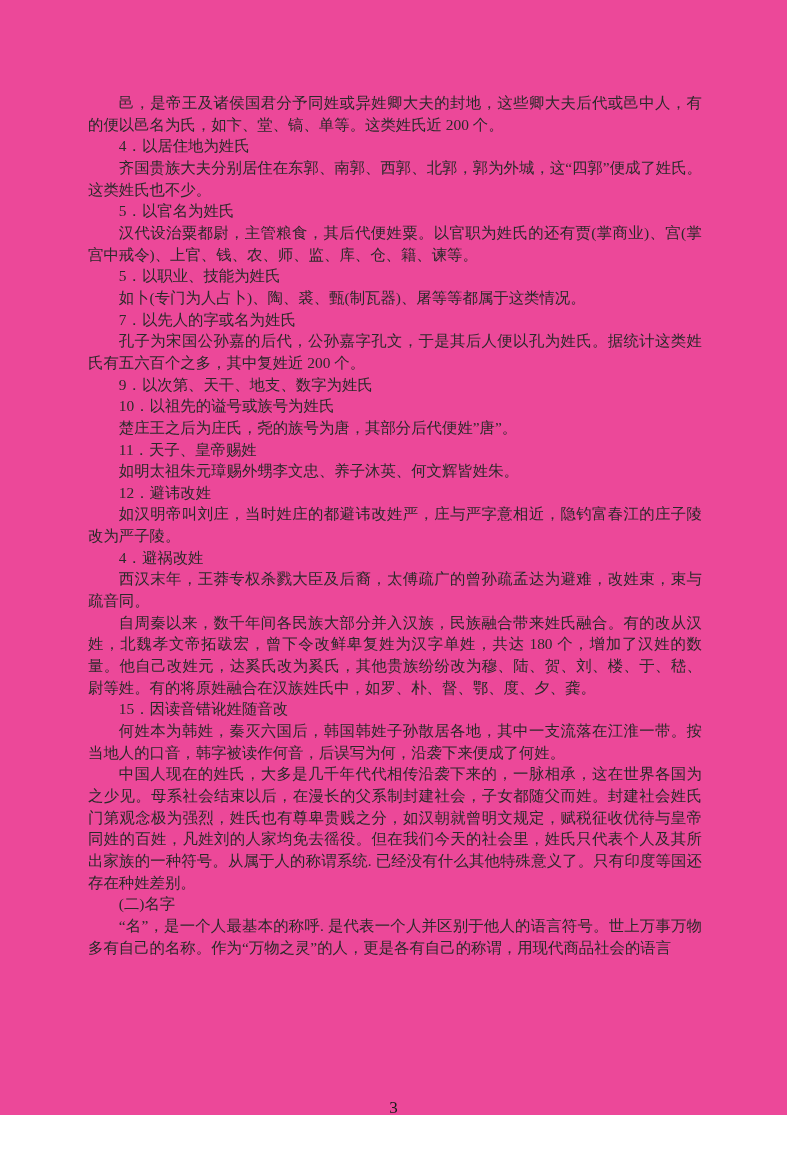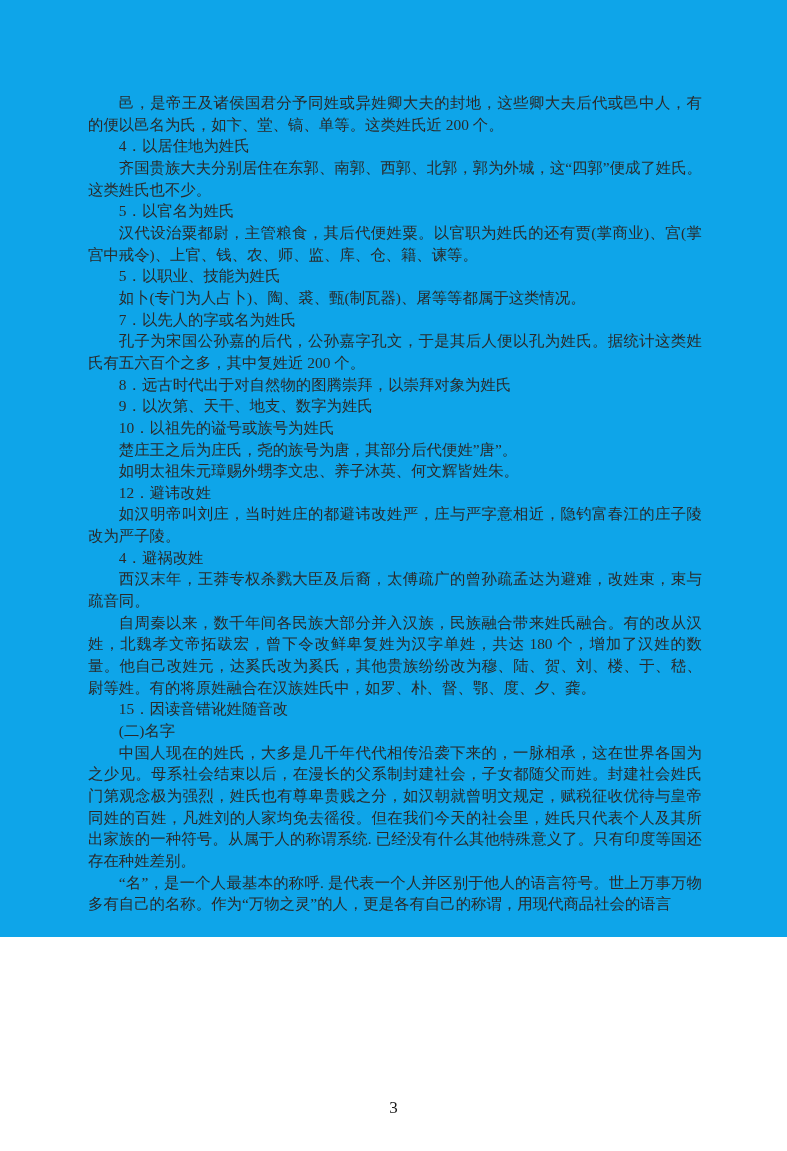--- a/index.html
+++ b/index.html
@@ -11,22 +11,22 @@
     width: 787px;
     height: 1151px;
     overflow: hidden;
     position: relative;
     font-family: "Liberation Serif", "DejaVu Serif", serif;
   }
   .doc-page {
     position: absolute;
     left: 0; top: 0;
     width: 787px;
-    height: 937px;
-    background: #0ea5e9;
+    height: 1115px;
+    background: #ec4899;
   }
   .doc-text {
     position: absolute;
     left: 88px;
     top: 92px;
     width: 614px;
     color: #2a2a2a;
     font-size: 15.4px;
     line-height: 21.65px;
     text-align: justify;
@@ -57,29 +57,30 @@
   <div class="doc-text">
       <p class="para">邑，是帝王及诸侯国君分予同姓或异姓卿大夫的封地，这些卿大夫后代或邑中人，有的便以邑名为氏，如卞、堂、镐、单等。这类姓氏近 200 个。</p>
       <p class="para">4．以居住地为姓氏</p>
       <p class="para">齐国贵族大夫分别居住在东郭、南郭、西郭、北郭，郭为外城，这“四郭”便成了姓氏。这类姓氏也不少。</p>
       <p class="para">5．以官名为姓氏</p>
       <p class="para">汉代设治粟都尉，主管粮食，其后代便姓粟。以官职为姓氏的还有贾(掌商业)、宫(掌宫中戒令)、上官、钱、农、师、监、库、仓、籍、谏等。</p>
       <p class="para">5．以职业、技能为姓氏</p>
       <p class="para">如卜(专门为人占卜)、陶、裘、甄(制瓦器)、屠等等都属于这类情况。</p>
       <p class="para">7．以先人的字或名为姓氏</p>
       <p class="para">孔子为宋国公孙嘉的后代，公孙嘉字孔文，于是其后人便以孔为姓氏。据统计这类姓氏有五六百个之多，其中复姓近 200 个。</p>
-      <p class="para">8．远古时代出于对自然物的图腾崇拜，以崇拜对象为姓氏</p>
       <p class="para">9．以次第、天干、地支、数字为姓氏</p>
       <p class="para">10．以祖先的谥号或族号为姓氏</p>
       <p class="para">楚庄王之后为庄氏，尧的族号为唐，其部分后代便姓”唐”。</p>
+      <p class="para">11．天子、皇帝赐姓</p>
       <p class="para">如明太祖朱元璋赐外甥李文忠、养子沐英、何文辉皆姓朱。</p>
       <p class="para">12．避讳改姓</p>
       <p class="para">如汉明帝叫刘庄，当时姓庄的都避讳改姓严，庄与严字意相近，隐钓富春江的庄子陵改为严子陵。</p>
       <p class="para">4．避祸改姓</p>
       <p class="para">西汉末年，王莽专权杀戮大臣及后裔，太傅疏广的曾孙疏孟达为避难，改姓束，束与疏音同。</p>
       <p class="para">自周秦以来，数千年间各民族大部分并入汉族，民族融合带来姓氏融合。有的改从汉姓，北魏孝文帝拓跋宏，曾下令改鲜卑复姓为汉字单姓，共达 180 个，增加了汉姓的数量。他自己改姓元，达奚氏改为奚氏，其他贵族纷纷改为穆、陆、贺、刘、楼、于、嵇、尉等姓。有的将原姓融合在汉族姓氏中，如罗、朴、督、鄂、度、夕、龚。</p>
       <p class="para">15．因读音错讹姓随音改</p>
+      <p class="para">何姓本为韩姓，秦灭六国后，韩国韩姓子孙散居各地，其中一支流落在江淮一带。按当地人的口音，韩字被读作何音，后误写为何，沿袭下来便成了何姓。</p>
+      <p class="para">中国人现在的姓氏，大多是几千年代代相传沿袭下来的，一脉相承，这在世界各国为之少见。母系社会结束以后，在漫长的父系制封建社会，子女都随父而姓。封建社会姓氏门第观念极为强烈，姓氏也有尊卑贵贱之分，如汉朝就曾明文规定，赋税征收优待与皇帝同姓的百姓，凡姓刘的人家均免去徭役。但在我们今天的社会里，姓氏只代表个人及其所出家族的一种符号。从属于人的称谓系统. 已经没有什么其他特殊意义了。只有印度等国还存在种姓差别。</p>
       <p class="para">(二)名字</p>
-      <p class="para">中国人现在的姓氏，大多是几千年代代相传沿袭下来的，一脉相承，这在世界各国为之少见。母系社会结束以后，在漫长的父系制封建社会，子女都随父而姓。封建社会姓氏门第观念极为强烈，姓氏也有尊卑贵贱之分，如汉朝就曾明文规定，赋税征收优待与皇帝同姓的百姓，凡姓刘的人家均免去徭役。但在我们今天的社会里，姓氏只代表个人及其所出家族的一种符号。从属于人的称谓系统. 已经没有什么其他特殊意义了。只有印度等国还存在种姓差别。</p>
       <p class="para">“名”，是一个人最基本的称呼. 是代表一个人并区别于他人的语言符号。世上万事万物多有自己的名称。作为“万物之灵”的人，更是各有自己的称谓，用现代商品社会的语言</p>
     </div>
   <div class="page-number">3</div>
 </div>
 
 </body></html>

